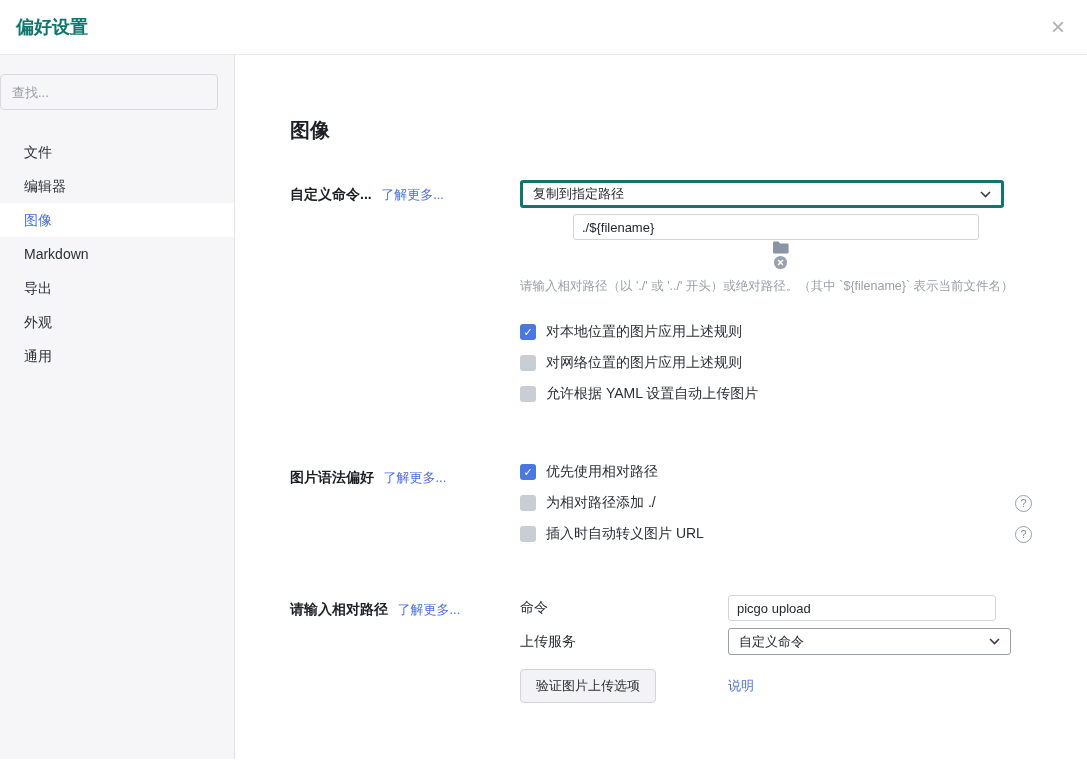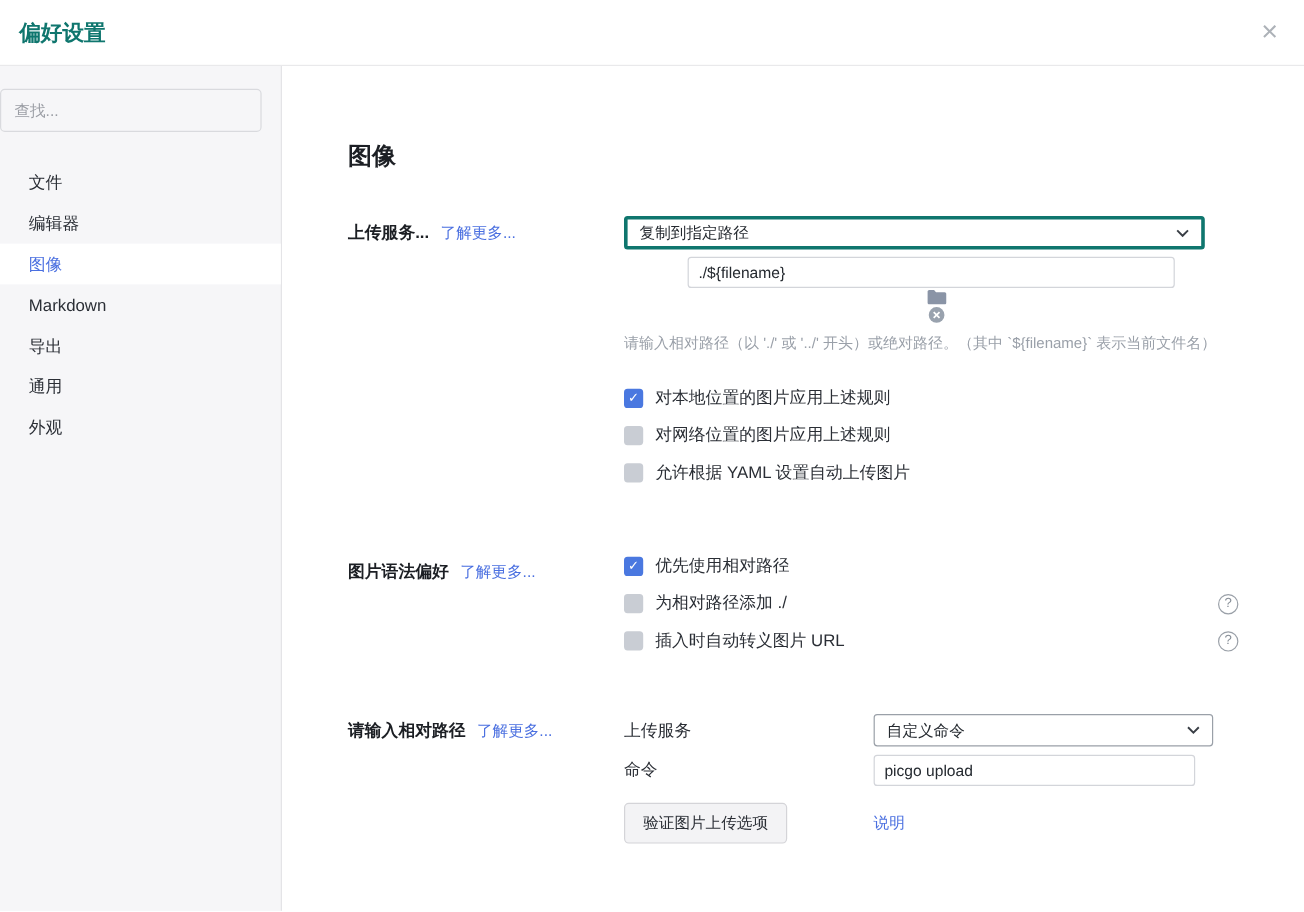--- a/index.html
+++ b/index.html
@@ -86,31 +86,31 @@
 
     <div class="sidebar">
       <div class="search-box">
         <input class="search-input" type="text" placeholder="查找..." style="">
       </div>
       <div class="nav-item">文件</div>
       <div class="nav-item">编辑器</div>
       <div class="nav-item on">图像</div>
       <div class="nav-item">Markdown</div>
       <div class="nav-item">导出</div>
+      <div class="nav-item">外观</div>
       <div class="nav-item">通用</div>
-      <div class="nav-item">外观</div>
     </div>
 
     <div class="main">
 
       <div class="page-title">图像</div>
 
       <div class="setting-row">
         <div class="label-col">
-          <span class="row-label">上传服务...</span>
+          <span class="row-label">自定义命令...</span>
           <a class="learn-more">了解更多...</a>
         </div>
         <div class="control-col">
 
           <div class="select wide">
             <span class="select-value">复制到指定路径</span>
             <svg class="chev" width="11" height="7" viewBox="0 0 11 7">
               <path d="M1 1l4.5 4.5L10 1" fill="none" stroke="#3a3f46" stroke-width="1.6"></path>
             </svg>
           </div>
@@ -174,34 +174,34 @@
       </div>
 
       <div class="setting-row">
         <div class="label-col">
           <span class="row-label">请输入相对路径</span>
           <a class="learn-more">了解更多...</a>
         </div>
         <div class="control-col">
 
           <div class="upload-row">
+            <span class="upload-label">命令</span>
+            <input class="text-input command-input" type="text" value="picgo upload" style="">
+          </div>
+
+          <div class="upload-row">
             <span class="upload-label">上传服务</span>
             <div class="select small">
               <span class="select-value">自定义命令</span>
               <svg class="chev" width="11" height="7" viewBox="0 0 11 7">
                 <path d="M1 1l4.5 4.5L10 1" fill="none" stroke="#3a3f46" stroke-width="1.6"></path>
               </svg>
             </div>
           </div>
 
-          <div class="upload-row">
-            <span class="upload-label">命令</span>
-            <input class="text-input command-input" type="text" value="picgo upload" style="">
-          </div>
-
           <div class="btn-row">
             <span class="btn-cell">
               <span class="button">验证图片上传选项</span>
             </span>
             <a class="inline-link">说明</a>
           </div>
 
         </div>
       </div>
 

